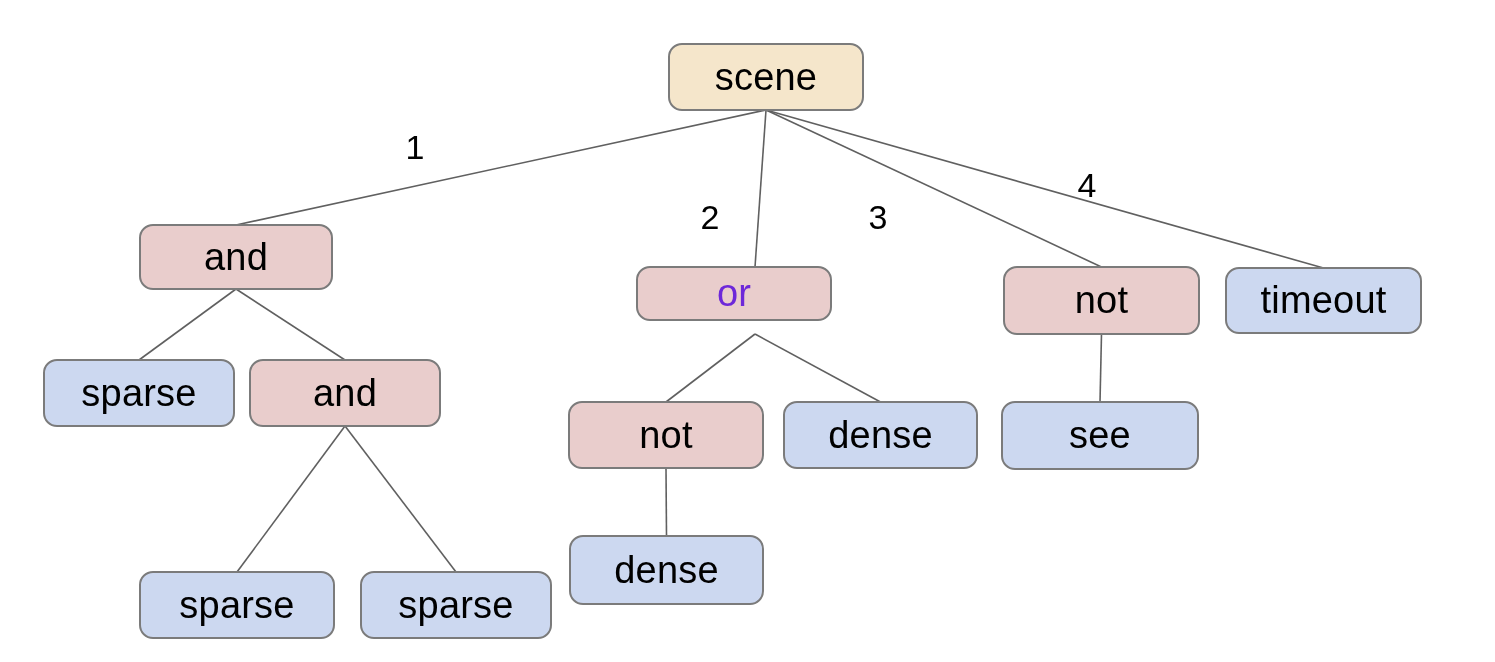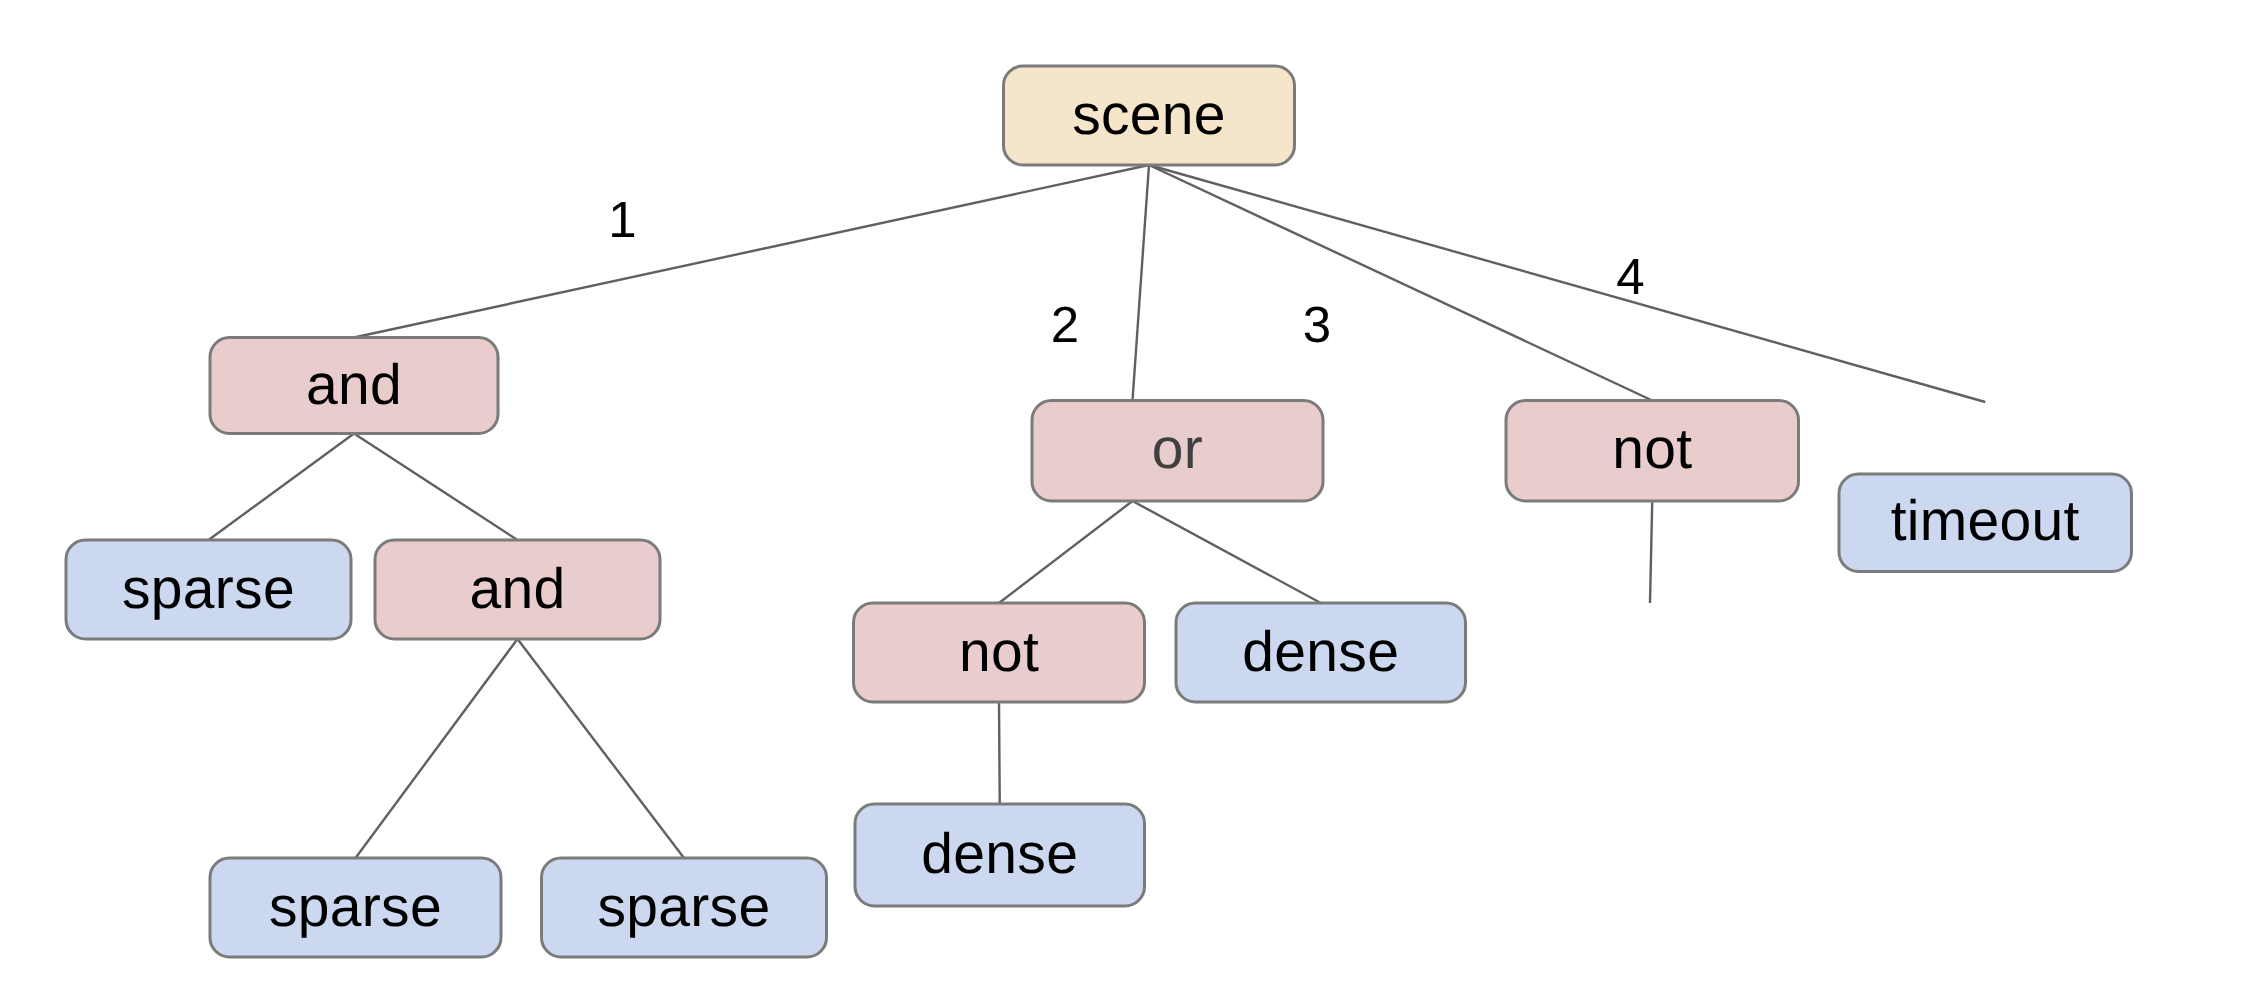--- a/index.html
+++ b/index.html
@@ -64,19 +64,20 @@
 <div class="edge-label" style="left: 415px; top: 147px;">1</div>
     <div class="edge-label" style="left: 710px; top: 217px;">2</div>
     <div class="edge-label" style="left: 878px; top: 217px;">3</div>
     <div class="edge-label" style="left: 1087px; top: 185px;">4</div>
     <div class="node" style="left: 668px; top: 43px; width: 196px; height: 68px; background: rgb(245, 230, 203); border-color: rgb(123, 123, 123); color: rgb(0, 0, 0);">scene</div>
     <div class="node" style="left: 139px; top: 224px; width: 194px; height: 66px; background: rgb(233, 205, 204); border-color: rgb(123, 123, 123); color: rgb(0, 0, 0);">and</div>
     <div class="node" style="left: 43px; top: 359px; width: 192px; height: 68px; background: rgb(204, 216, 240); border-color: rgb(123, 123, 123); color: rgb(0, 0, 0);">sparse</div>
     <div class="node" style="left: 249px; top: 359px; width: 192px; height: 68px; background: rgb(233, 205, 204); border-color: rgb(123, 123, 123); color: rgb(0, 0, 0);">and</div>
     <div class="node" style="left: 139px; top: 571px; width: 196px; height: 68px; background: rgb(204, 216, 240); border-color: rgb(123, 123, 123); color: rgb(0, 0, 0);">sparse</div>
     <div class="node" style="left: 360px; top: 571px; width: 192px; height: 68px; background: rgb(204, 216, 240); border-color: rgb(123, 123, 123); color: rgb(0, 0, 0);">sparse</div>
-    <div class="node" style="left: 687px; top: 266px; width: 196px; height: 69px; background: rgb(233, 205, 204); border-color: rgb(123, 123, 123); color: #404040;">or</div>
+    <div class="node" style="left: 636px; top: 266px; width: 196px; height: 55px; background: rgb(233, 205, 204); border-color: rgb(123, 123, 123); color: #6d28d9;">or</div>
     <div class="node" style="left: 568px; top: 401px; width: 196px; height: 68px; background: rgb(233, 205, 204); border-color: rgb(123, 123, 123); color: rgb(0, 0, 0);">not</div>
     <div class="node" style="left: 783px; top: 401px; width: 195px; height: 68px; background: rgb(204, 216, 240); border-color: rgb(123, 123, 123); color: rgb(0, 0, 0);">dense</div>
     <div class="node" style="left: 569px; top: 535px; width: 195px; height: 70px; background: rgb(204, 216, 240); border-color: rgb(123, 123, 123); color: rgb(0, 0, 0);">dense</div>
     <div class="node" style="left: 1003px; top: 266px; width: 197px; height: 69px; background: rgb(233, 205, 204); border-color: rgb(123, 123, 123); color: rgb(0, 0, 0);">not</div>
-    <div class="node" style="left: 1225px; top: 267px; width: 197px; height: 67px; background: rgb(204, 216, 240); border-color: rgb(123, 123, 123); color: rgb(0, 0, 0); margin-top: 48px;">timeout</div>
+    <div class="node" style="left: 1001px; top: 401px; width: 198px; height: 69px; background: rgb(204, 216, 240); border-color: rgb(123, 123, 123); color: rgb(0, 0, 0);">see</div>
+    <div class="node" style="left: 1225px; top: 267px; width: 197px; height: 67px; background: rgb(204, 216, 240); border-color: rgb(123, 123, 123); color: rgb(0, 0, 0);">timeout</div>
   </div>
 
 </body></html>

